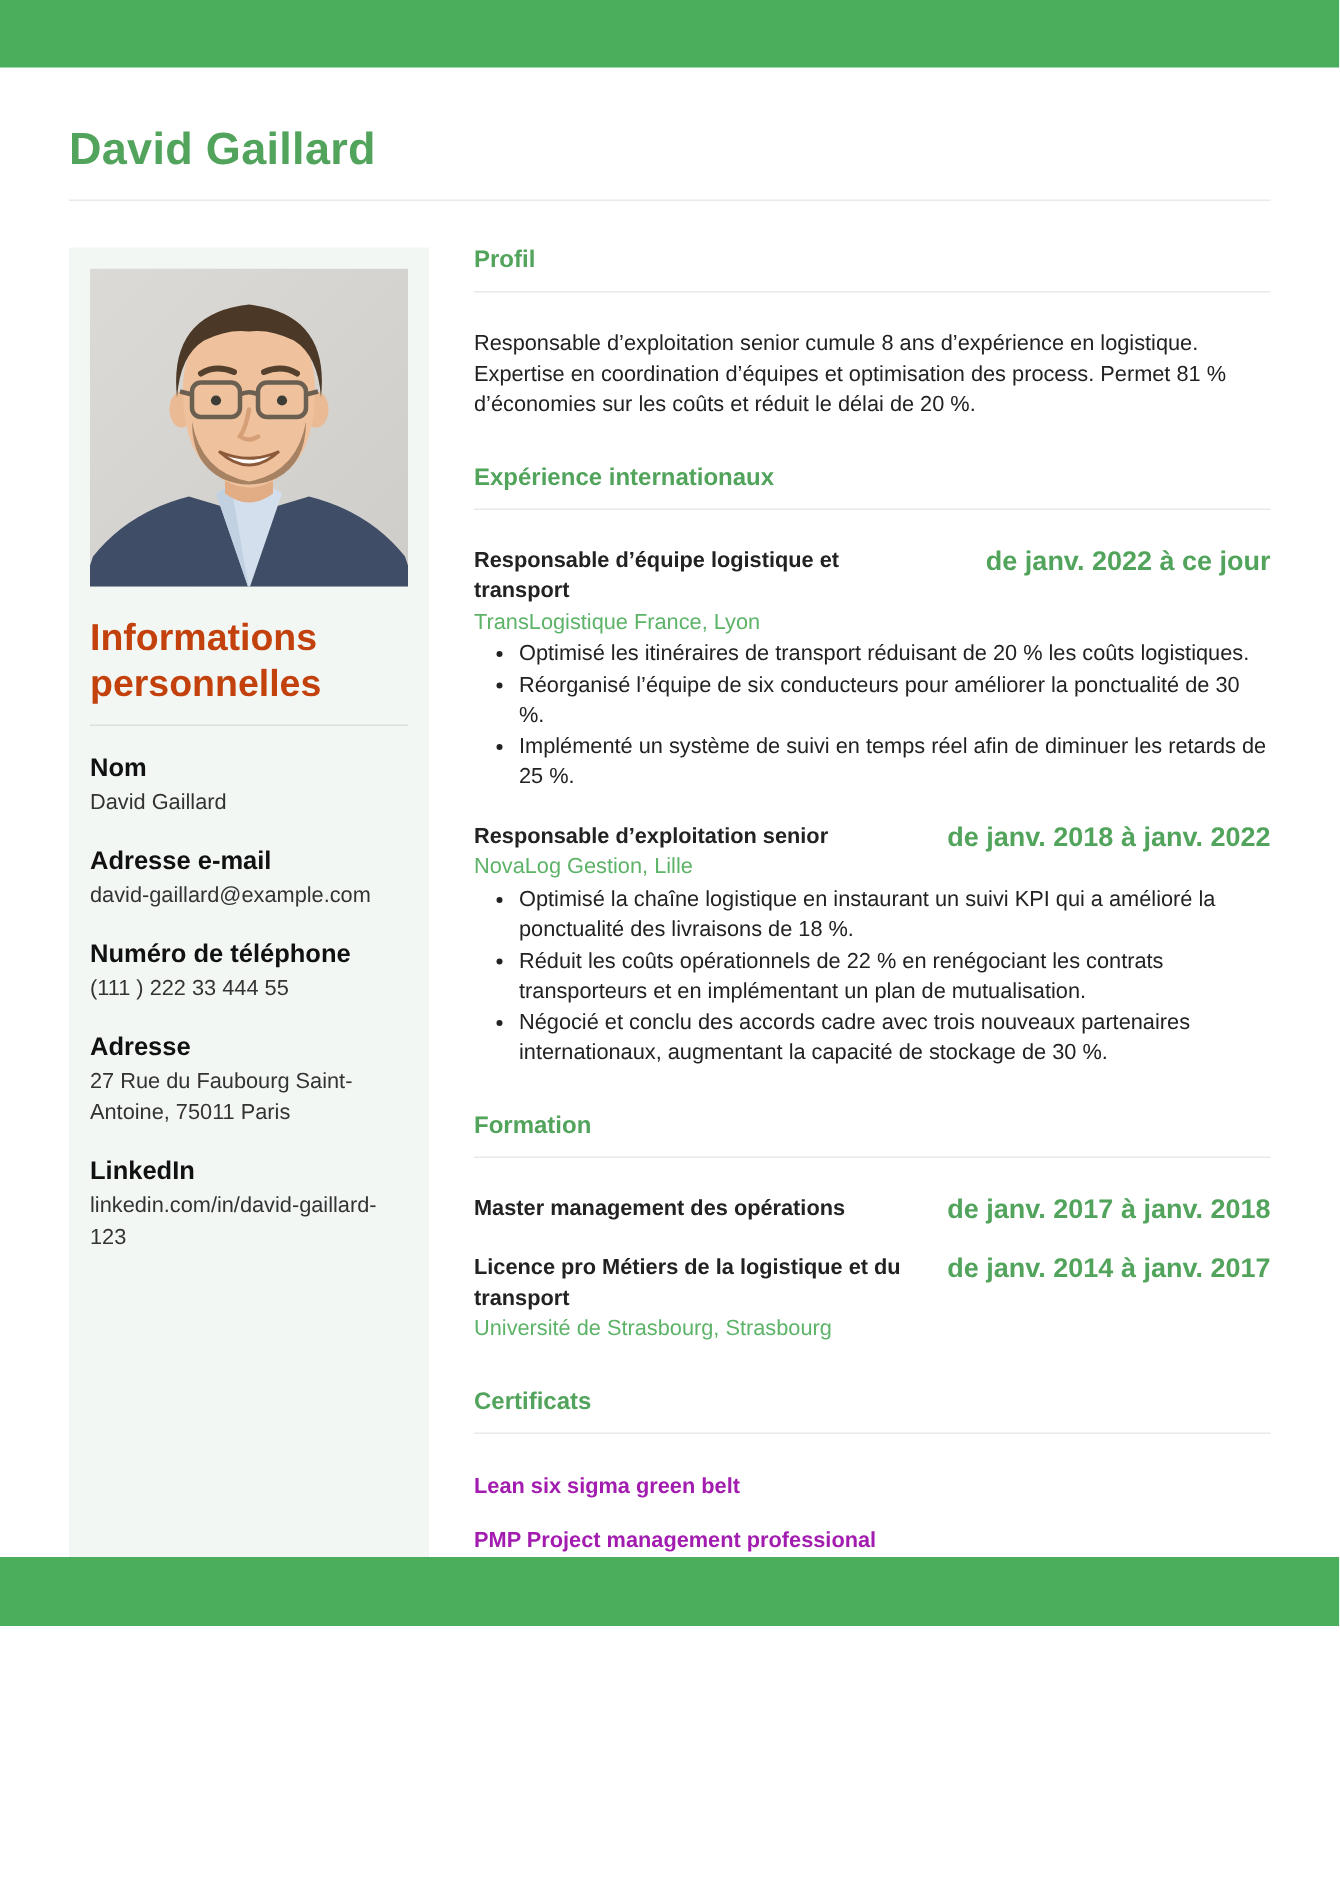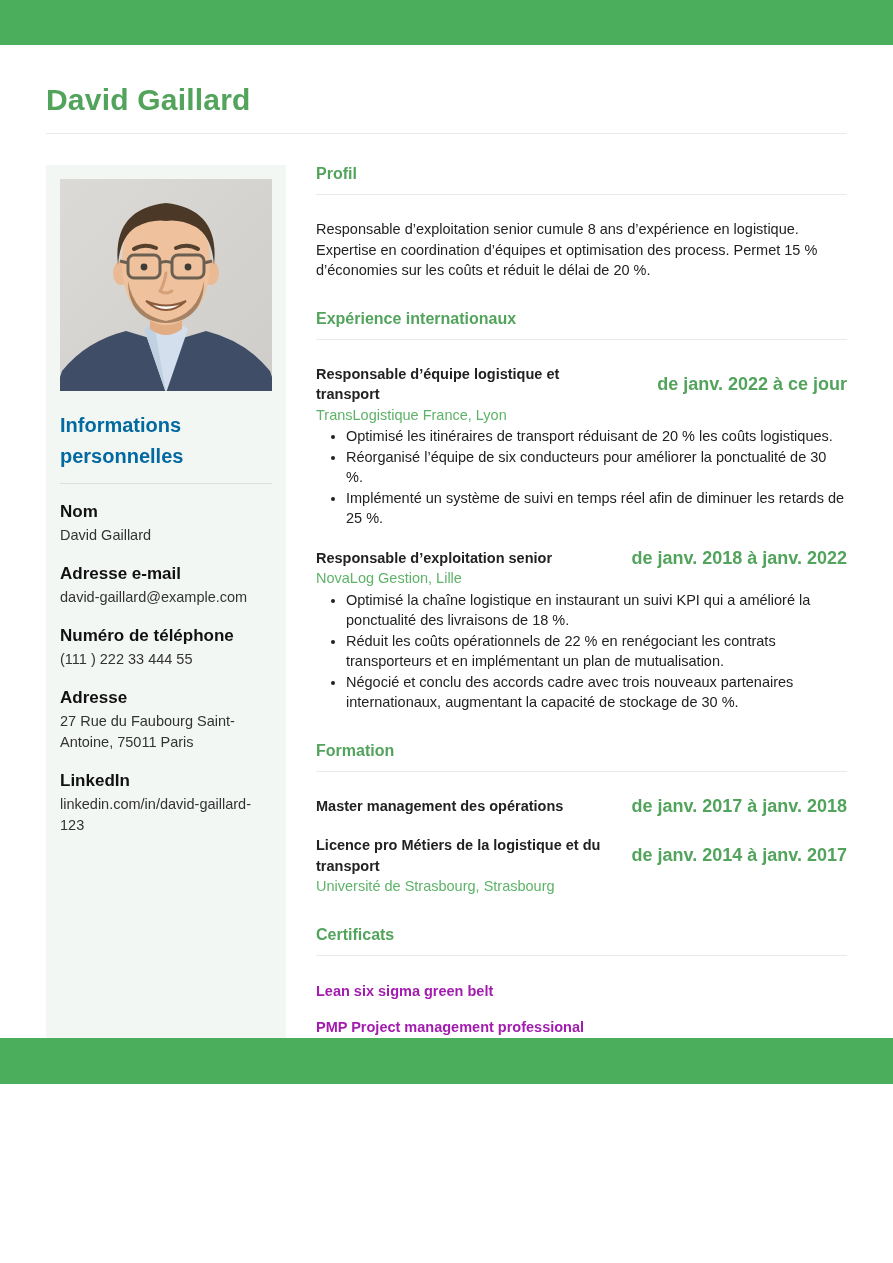--- a/index.html
+++ b/index.html
@@ -37,41 +37,41 @@
   .sidebar {
     width: 240px;
     min-height: 1023px;
     background: #f3f7f4;
     padding: 14px;
     flex-shrink: 0;
   }
   .photo { width: 212px; height: 212px; display: block; }
   .sidebar h2 {
     margin-top: 19px;
-    font-size: 20px;
+    font-size: 25px;
     line-height: 31px;
     font-weight: bold;
-    color: #0369a1;
+    color: #c2410c;
   }
   .side-rule { margin-top: 11px; border-top: 1px solid #dcdfdc; }
   .field { margin-top: 17px; }
   .flabel { font-size: 17px; font-weight: bold; color: #111; line-height: 21px; margin-bottom: 3px; }
   .fvalue { font-size: 14.5px; color: #333; line-height: 21px; word-wrap: break-word; }
 
   
   .main { flex: 1; margin-left: 30px; min-width: 0; }
   .sec-title { font-size: 16px; font-weight: bold; color: #52a45c; }
   .sec-rule { margin-top: 11px; }
   section.block { margin-top: 0; }
   section.block + section.block { margin-top: 29px; }
   .profile-text { margin-top: 24px; font-size: 14.5px; line-height: 20.5px; color: #222; }
 
   .entry { margin-top: 24px; }
   .entry + .entry { margin-top: 19px; }
-  .entry-head { display: flex; justify-content: space-between; align-items: center; }
+  .entry-head { display: flex; justify-content: space-between; align-items: flex-start; }
   .entry-title { font-size: 14.5px; font-weight: bold; line-height: 20.5px; color: #222; padding-right: 12px; }
   .entry-title.w-narrow { max-width: 272px; }
   .entry-title.w-wide { max-width: 320px; }
   .entry-date { font-size: 18px; font-weight: bold; color: #52a45c; white-space: nowrap; line-height: 20.5px; }
   .entry-company { font-size: 14.5px; color: #5db368; line-height: 20.5px; }
   .entry ul { margin-top: 1px; padding-left: 30px; }
   .entry li { font-size: 14.5px; line-height: 20.5px; color: #222; }
 
   .cert { margin-top: 15px; font-size: 14.5px; font-weight: bold; color: #a21caf; line-height: 21px; }
   .cert:first-of-type { margin-top: 25px; }
@@ -158,21 +158,21 @@
           <div class="flabel">LinkedIn</div>
           <div class="fvalue">linkedin.com/in/david-gaillard-123</div>
         </div>
       </aside>
 
       <main class="main">
 
         <section class="block">
           <h2 class="sec-title">Profil</h2>
           <hr class="rule sec-rule">
-          <p class="profile-text">Responsable d’exploitation senior cumule 8 ans d’expérience en logistique. Expertise en coordination d’équipes et optimisation des process. Permet 15 % d’économies sur les coûts et réduit le délai de 20 %.</p>
+          <p class="profile-text">Responsable d’exploitation senior cumule 8 ans d’expérience en logistique. Expertise en coordination d’équipes et optimisation des process. Permet 81 % d’économies sur les coûts et réduit le délai de 20 %.</p>
         </section>
 
         <section class="block">
           <h2 class="sec-title">Expérience internationaux</h2>
           <hr class="rule sec-rule">
 
           <div class="entry">
             <div class="entry-head">
               <div class="entry-title w-narrow">Responsable d’équipe logistique et transport</div>
               <div class="entry-date">de janv. 2022 à ce jour</div>

